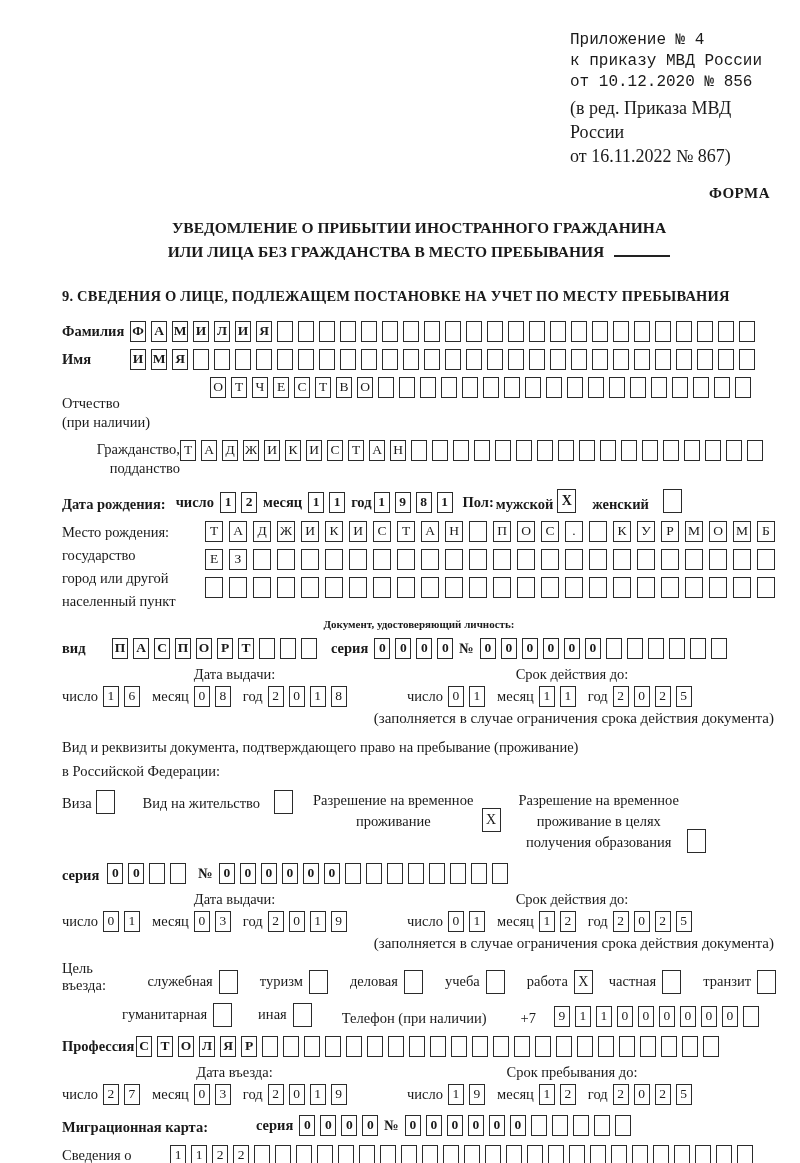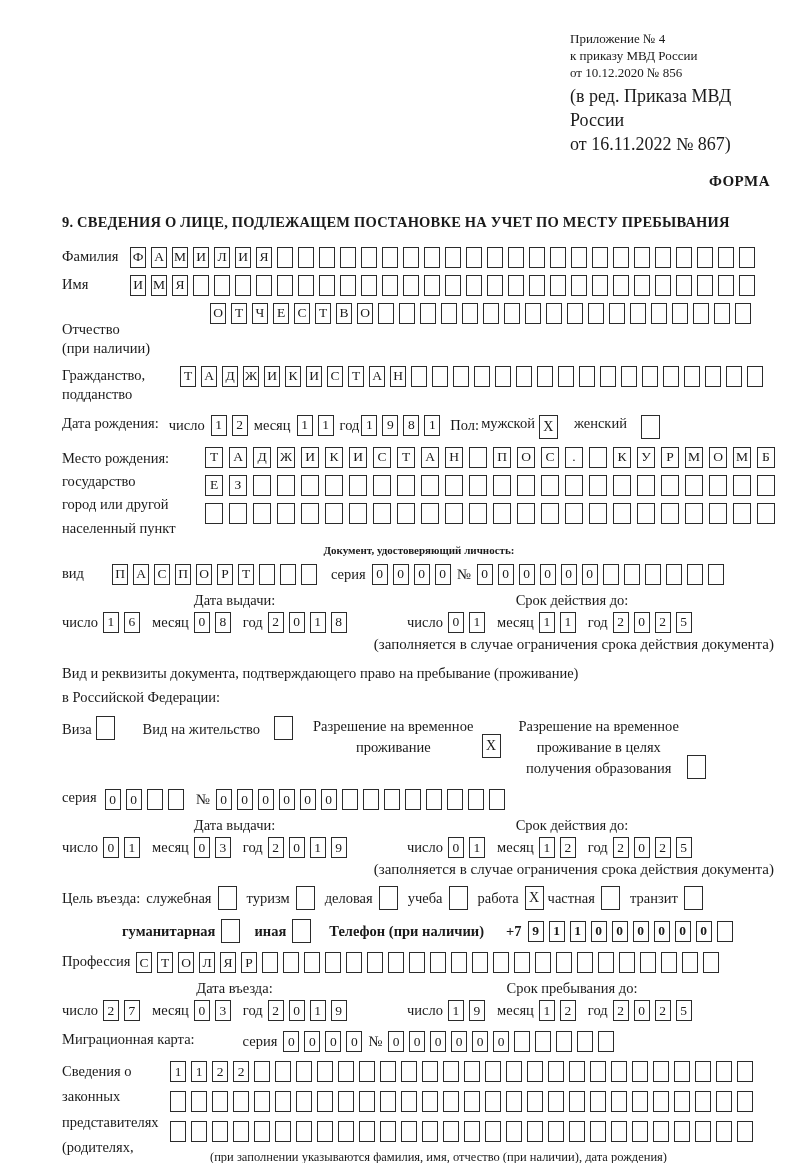--- a/index.html
+++ b/index.html
@@ -5,21 +5,21 @@
   * { margin:0; padding:0; box-sizing:border-box; }
   html,body { background:#fff; }
   body {
     width:800px; height:1163px; overflow:hidden;
     font-family:"Liberation Serif", serif;
     color:#1a1a1a; font-size:14.5px;
   }
   .page { padding:30px 24px 10px 62px; }
 
   
-  .appendix { margin-left:508px; font-size:13px; line-height:1.32; }
+  .appendix { margin-left:508px; font-size:16px; line-height:1.32;font-family:Liberation Mono, monospace; }
   .appendix-note { margin-left:508px; font-size:18px; line-height:1.32; margin-top:4px; }
   .forma { text-align:right; font-weight:bold; font-size:15px; margin-top:16px; padding-right:6px; letter-spacing:.5px; }
 
   .title { text-align:center; font-weight:bold; font-size:15.5px; line-height:1.55; margin-top:14px; }
   .blank-line { display:inline-block; width:56px; border-bottom:2px solid #222; height:13px; margin-left:10px; }
   .section-title { font-weight:bold; font-size:14.5px; margin-top:24px; margin-bottom:16px; letter-spacing:.2px; }
 
   
   .boxes { display:inline-flex; gap:5px; flex:0 0 auto; }
   .boxes .cell {
@@ -30,44 +30,44 @@
   .boxes.wide .cell { width:18px; }
   .boxes.wide { gap:6px; }
   .checkbox {
     display:inline-flex; align-items:center; justify-content:center;
     width:19px; height:24px; border:1.7px solid #2b2b2b;
     font-size:14px; flex:0 0 auto; background:#fff;
   }
 
   
   .row { display:flex; align-items:flex-start; margin-bottom:7px; }
-  .row.center { align-items:flex-start; }
+  .row.center { align-items:flex-end;font-weight:bold; }
   .lblcol { flex:0 0 auto; line-height:1.35; }
-  .w68  { width:68px; }  .w118 { width:118px; } .w148 { width:148px;margin-top:17px; } .w143 { width:143px; } .w108 { width:108px; }
+  .w68  { width:68px; }  .w118 { width:118px;text-align:right; } .w148 { width:148px;margin-top:17px; } .w143 { width:143px; } .w108 { width:108px; }
   .inline-lbl { margin:0 6px; line-height:21px; }
   .doc-subtitle { text-align:center; font-weight:bold; font-size:11px; margin:4px 0 8px 0; }
 
   .date-heads { display:flex; margin-top:6px; }
   .dh-left  { width:345px; text-align:center; }
   .dh-right { width:330px; text-align:center; }
   .date-row { display:flex; align-items:center; margin-top:3px; }
   .dgroup { display:flex; align-items:center; }
   .dg-left { width:345px; }
   .dgroup .dlbl { margin-right:5px; }
   .dgroup .dlbl2 { margin-left:12px; margin-right:5px; }
   .footnote { text-align:right; font-size:15px; margin-top:3px; padding-right:2px; }
 
   .intro { line-height:1.7; margin-top:8px;font-family:Liberation Serif, serif; }
 
   .options-row { display:flex; align-items:flex-start; margin-top:6px; margin-bottom:10px; }
   .option { display:flex; align-items:flex-end; }
   .option .olabel { text-align:center; line-height:1.45; }
   .option .checkbox { margin-left:8px; }
 
-  .purpose-row { display:flex; align-items:center; margin-bottom:9px; flex-wrap:nowrap; }
+  .purpose-row { display:flex; align-items:flex-end; margin-bottom:9px; flex-wrap:nowrap;gap:12px; }
   .purpose { display:flex; align-items:center; }
   .purpose .checkbox { margin-left:6px; margin-right:10px; }
 
   .multirow-block { display:flex; align-items:flex-start; }
   .stack { display:flex; flex-direction:column; gap:7px; }
   .rep-note { font-size:12.5px; margin-top:8px; margin-left:40px; }
 </style>
 </head>
 <body>
 
@@ -77,20 +77,24 @@
     <div>Приложение № 4</div>
     <div>к приказу МВД России</div>
     <div>от 10.12.2020 № 856</div>
   </div>
   <div class="appendix-note">
     <div>(в ред. Приказа МВД России</div>
     <div>от 16.11.2022 № 867)</div>
   </div>
   <div class="forma">ФОРМА</div>
 
+  <div class="title">
+    <div>УВЕДОМЛЕНИЕ О ПРИБЫТИИ ИНОСТРАННОГО ГРАЖДАНИНА</div>
+    <div><span>ИЛИ ЛИЦА БЕЗ ГРАЖДАНСТВА В МЕСТО ПРЕБЫВАНИЯ</span><span class="blank-line"></span></div>
+  </div>
 
   <div class="section-title">9. СВЕДЕНИЯ О ЛИЦЕ, ПОДЛЕЖАЩЕМ ПОСТАНОВКЕ НА УЧЕТ ПО МЕСТУ ПРЕБЫВАНИЯ</div>
 
   <div class="row center">
     <div class="lblcol w68">Фамилия</div>
     <span class="boxes">
         <span class="cell">Ф</span>
         <span class="cell">А</span>
         <span class="cell">М</span>
         <span class="cell">И</span>
@@ -560,21 +564,21 @@
     <span class="purpose">
         <span>частная</span>
         <span class="checkbox"></span>
       </span>
     <span class="purpose">
         <span>транзит</span>
         <span class="checkbox" style="margin-right:0;"></span>
       </span>
   </div>
 
-  <div class="purpose-row" style="padding-left:60px;font-weight:bold;">
+  <div class="purpose-row" style="padding-left:60px;">
     <span class="purpose">
         <span>гуманитарная</span>
         <span class="checkbox" style="margin-right:14px;"></span>
       </span>
     <span class="purpose">
         <span>иная</span>
         <span class="checkbox" style="margin-right:18px;"></span>
       </span>
     <span style="margin-right:22px;">Телефон (при наличии)</span>
     <span style="margin-right:6px;">+7</span>

